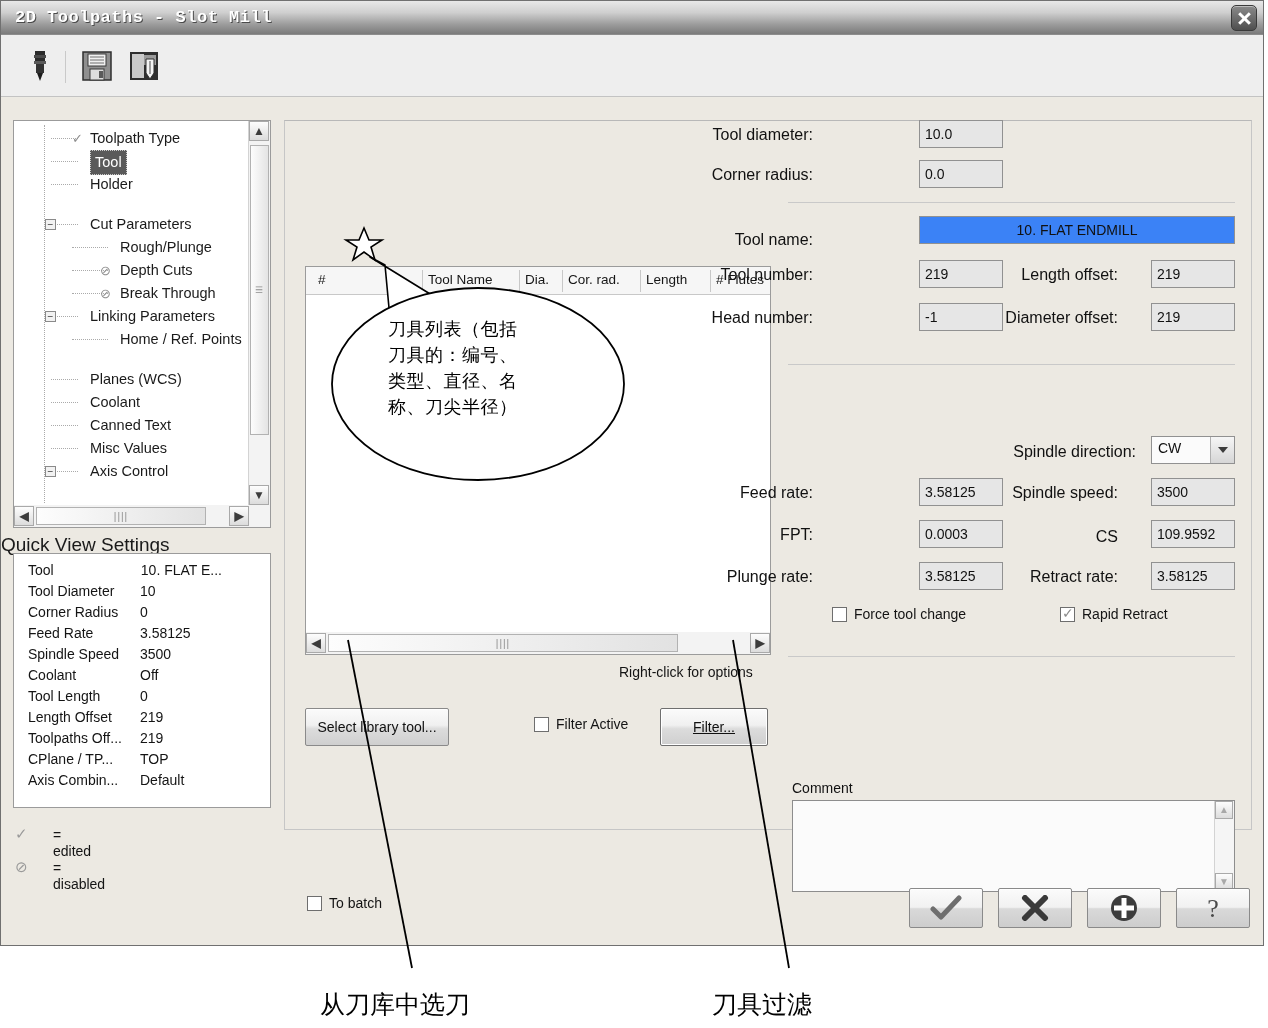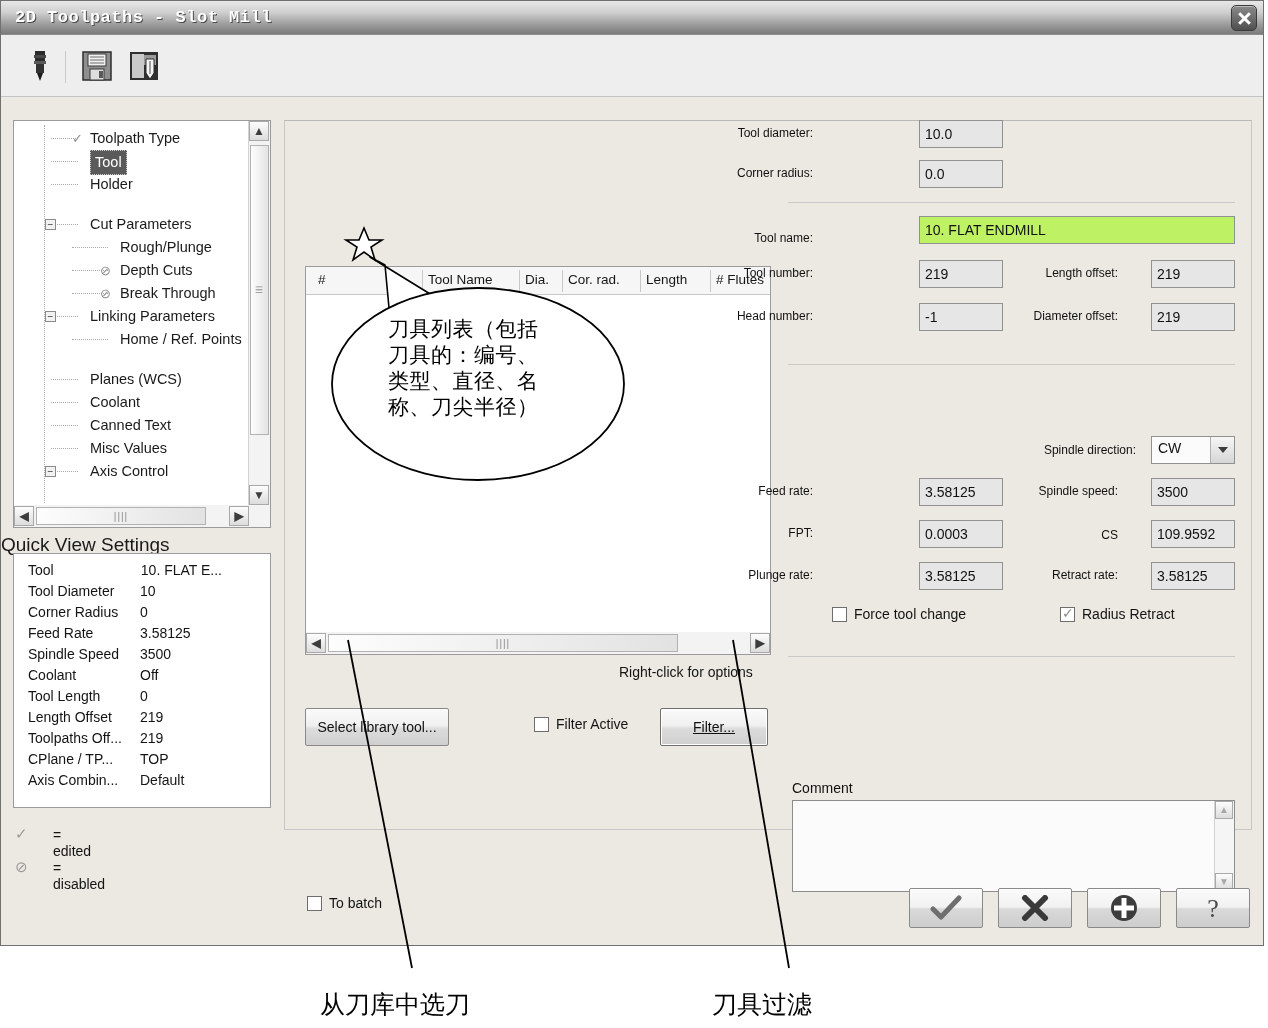--- a/index.html
+++ b/index.html
@@ -272,21 +272,21 @@
     position: absolute;
     left: 618px; top: 566px;
     font-size: 14px;
     color: #141414;
   }
   .callout-text {
     position: absolute;
     left: 96px; top: 110px;
     width: 200px;
     font-family: Liberation Sans, sans-serif;
-    font-size: 21px;
+    font-size: 18px;
     line-height: 26px;
     color: #000000;
     letter-spacing: 0.5px;
   }
 
   
   .btn {
     position: absolute;
     background: linear-gradient(to bottom, #fbfbfb 0%, #f0f0f0 45%, #dcdcdc 55%, #cfcfcf 100%);
     border: 1px solid #8a8a8a;
@@ -318,39 +318,39 @@
     position: absolute;
     left: 1px; top: -3px;
     font-size: 14px;
     color: #8b8b8b;
   }
   .chk-label { position: absolute; left: 22px; top: 0; }
 
   
   .fld-label {
     position: absolute;
-    font-size: 12px;
+    font-size: 16px;
     color: #111111;
     text-align: right;
     white-space: nowrap;
   }
   .fld {
     position: absolute;
     background: #e6e6e6;
     border: 1px solid #919191;
     font-size: 14px;
     color: #111111;
     padding: 2px 5px;
     line-height: 22px;
     height: 28px;
     overflow: hidden;
     white-space: nowrap;
     cursor: text;
   }
-  .fld.white { background: #bef264; }
+  .fld.white { background: #3b82f6; text-align: center; }
   .hr {
     position: absolute;
     height: 1px;
     background: #c9c9c9;
   }
   .combo {
     position: absolute;
     height: 28px;
     background: #fbfbfb;
     border: 1px solid #919191;
@@ -703,21 +703,21 @@
       <div class="fld" style="left:918px; top:464px; width:84px;">3.58125</div>
       <div class="fld-label" style="left:1000px; top:470px; width:117px;">Retract rate:</div>
       <div class="fld" style="left:1150px; top:464px; width:84px;">3.58125</div>
 
       <div class="chk-wrap" style="left:831px; top:508px;">
         <span class="chk-box" id="chk-force-tool"></span>
         <span class="chk-label">Force tool change</span>
       </div>
       <div class="chk-wrap" style="left:1059px; top:508px;">
         <span class="chk-box checked" id="chk-rapid-retract"></span>
-        <span class="chk-label">Radius Retract</span>
+        <span class="chk-label">Rapid Retract</span>
       </div>
 
       <div class="hr" style="left:787px; top:558px; width:447px;"></div>
 
       <div class="comment-label">Comment</div>
       <div class="comment-box">
         <div style="position:absolute;left:6px;top:4px;font-size:14px;color:#111;"></div>
         <div class="sb-v" style="width:20px;background:#f5f5f5;">
           <div class="sb-btn" style="left:0;top:0;width:18px;height:18px;">
             <span class="arrow" style="font-size:10px;color:#a8a8a8;">▲</span>

